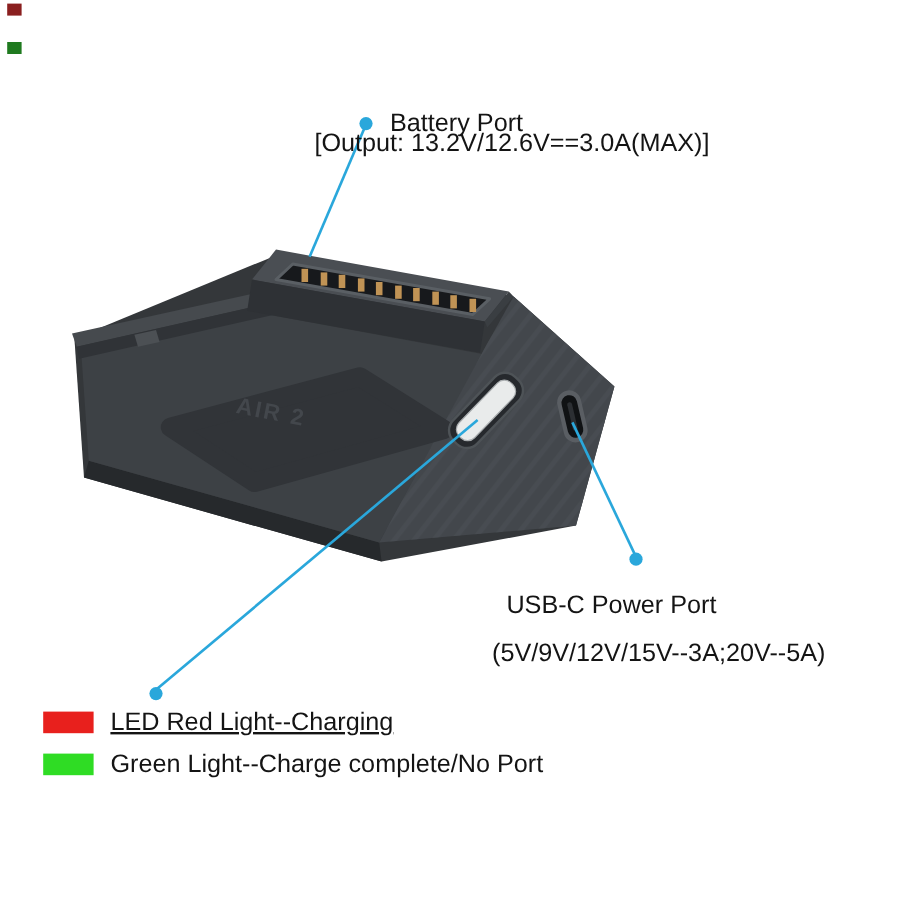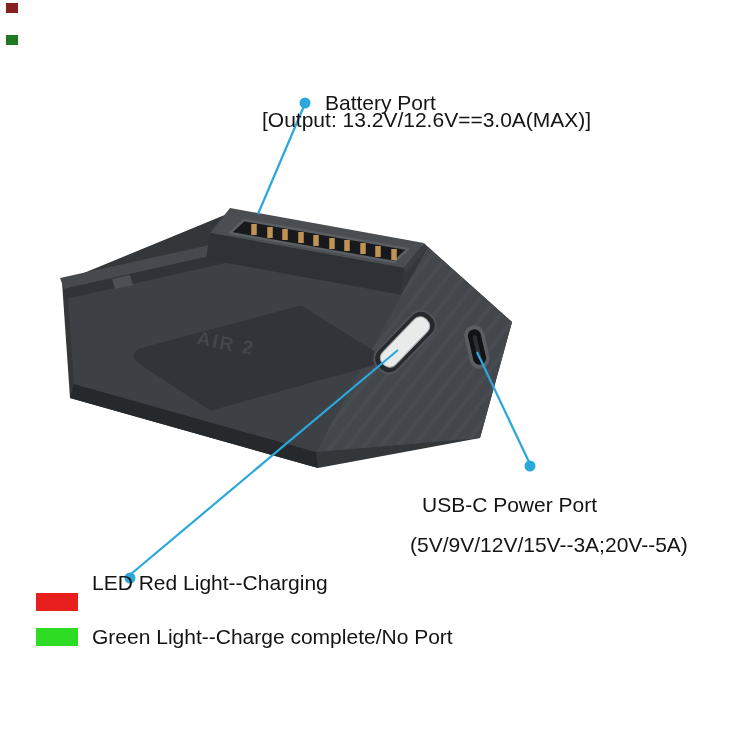--- a/index.html
+++ b/index.html
@@ -97,16 +97,16 @@
     <rect x="36" y="593" width="42" height="18" fill="#e8201d"></rect>
     <rect x="36" y="628" width="42" height="18" fill="#2fdc24"></rect>
   </svg>
 
   <div class="label" style="left:325px; top:90px;">Battery Port</div>
   <div class="label" style="left:262px; top:107px;">[Output: 13.2V/12.6V==3.0A(MAX)]</div>
 
   <div class="label" style="left:410px; top:492px;margin-left:12px;">USB-C Power Port</div>
   <div class="label" style="left:410px; top:532px;">(5V/9V/12V/15V--3A;20V--5A)</div>
 
-  <div class="label" style="left:92px; top:570px;">LED Red Light--Charging</div>
+  <div class="label" style="left:92px; top:589px;text-decoration:underline;">LED Red Light--Charging</div>
   <div class="label" style="left:92px; top:624px;">Green Light--Charge complete/No Port</div>
 
 </div>
 
 </body></html>

